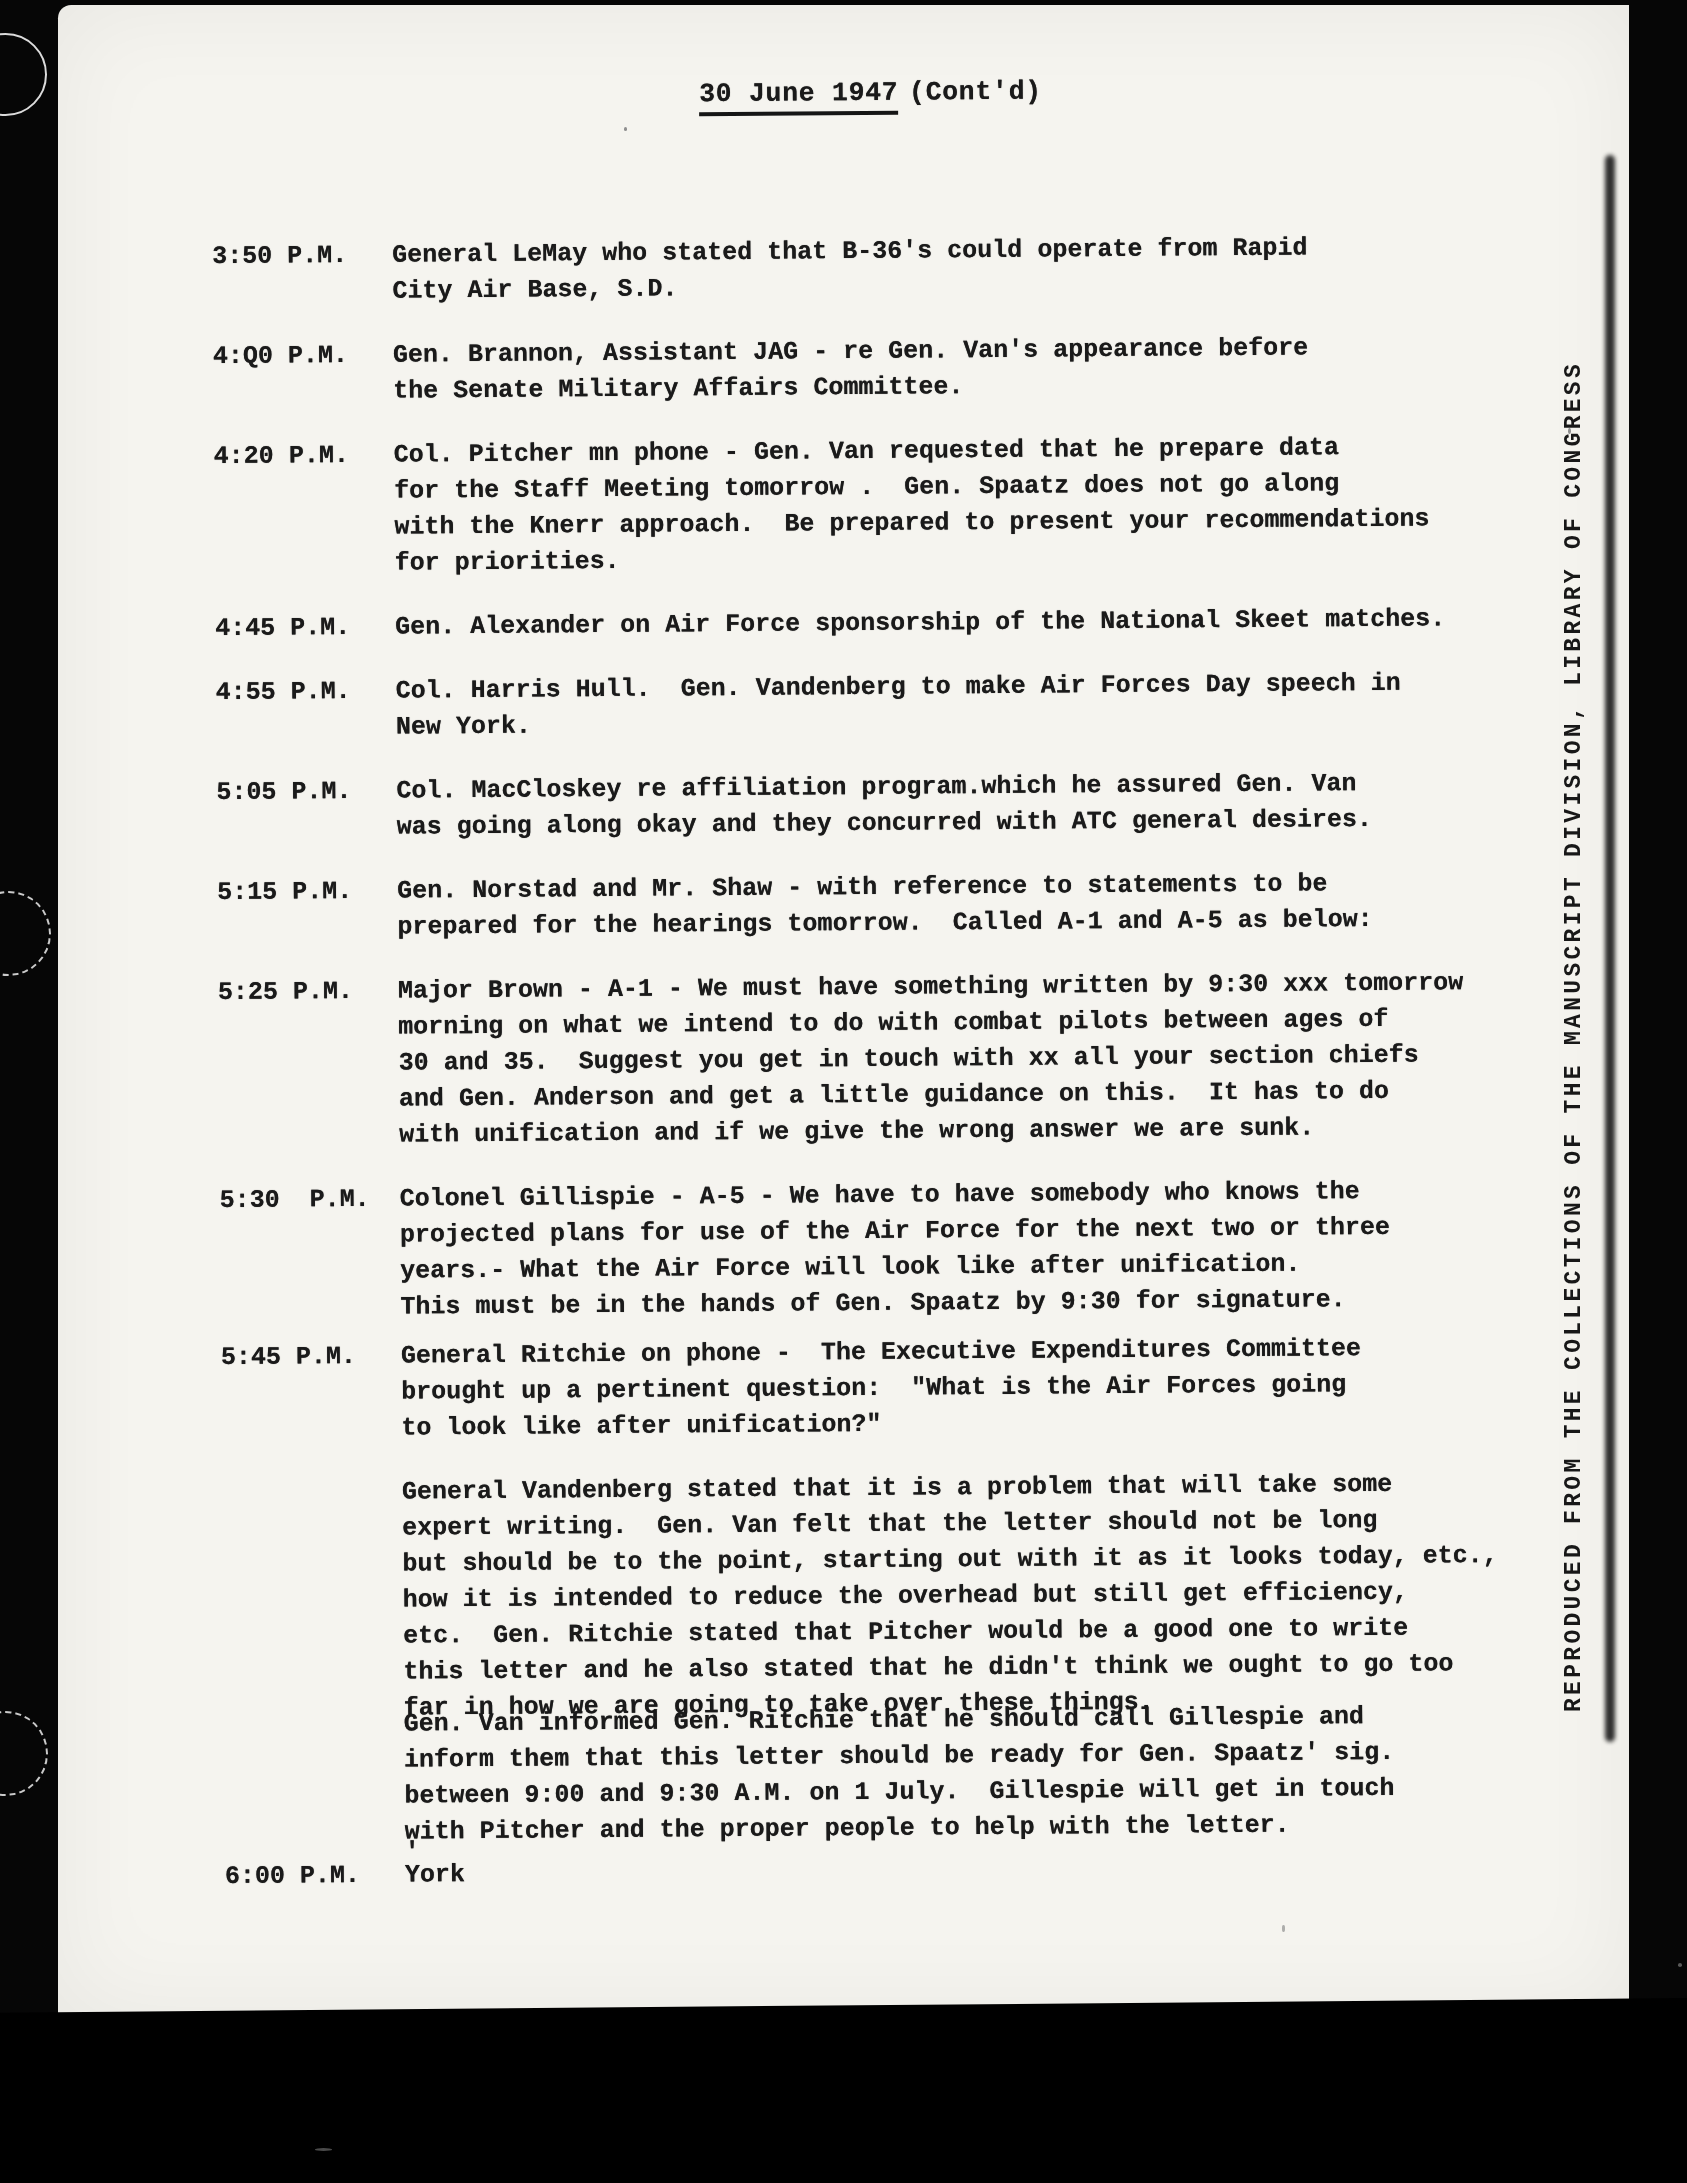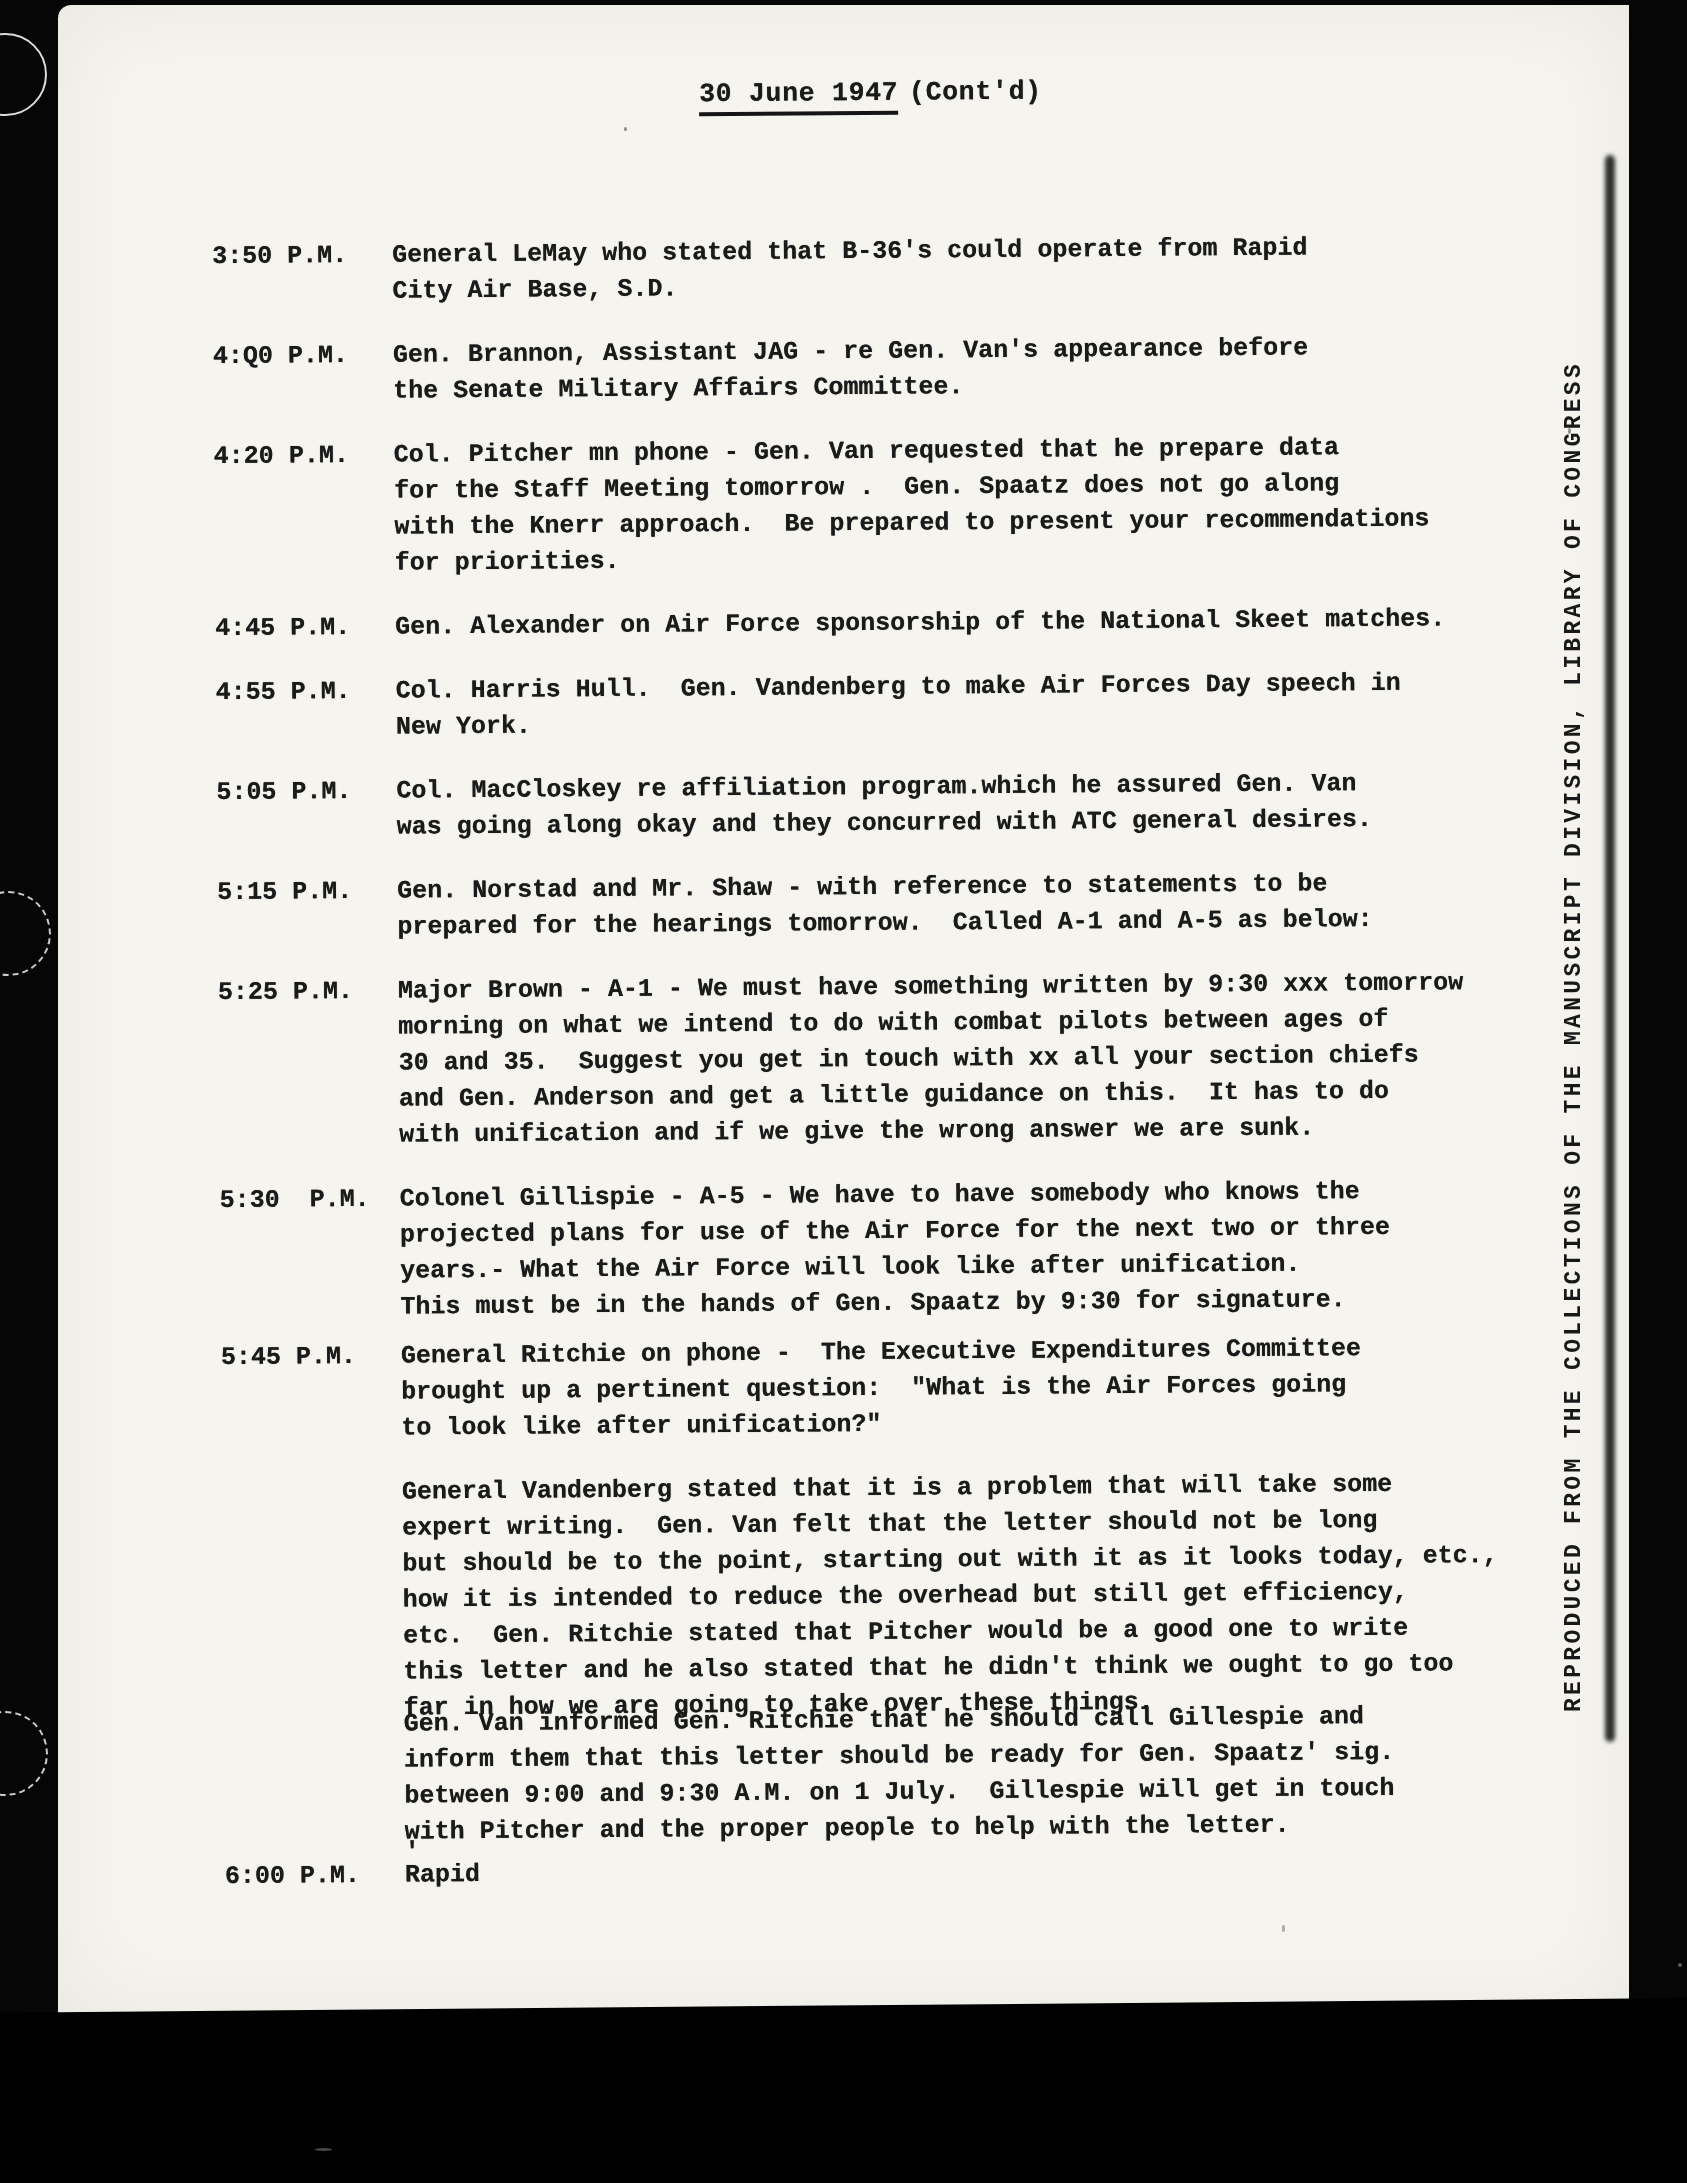--- a/index.html
+++ b/index.html
@@ -148,21 +148,21 @@
     <div class="text"><span class="line">Gen. Van informed Gen. Ritchie that he should call Gillespie and</span><span class="line">inform them that this letter should be ready for Gen. Spaatz' sig.</span><span class="line">between 9:00 and 9:30 A.M. on 1 July.  Gillespie will get in touch</span><span class="line">with Pitcher and the proper people to help with the letter.</span></div>
   </div>
 
   <div class="entry">
     <div class="time"></div>
     <div class="text"><span class="line">'</span></div>
   </div>
 
   <div class="entry">
     <div class="time">6:00 P.M.</div>
-    <div class="text"><span class="line">Rapid</span></div>
+    <div class="text"><span class="line">York</span></div>
   </div>
 </div>
     </div>
     <div class="speck speck-1"></div>
     <div class="speck speck-2"></div>
     <div class="speck speck-3"></div>
     <div class="speck speck-4"></div>
   </div>
 
   <div class="stamp-shadow"></div>

